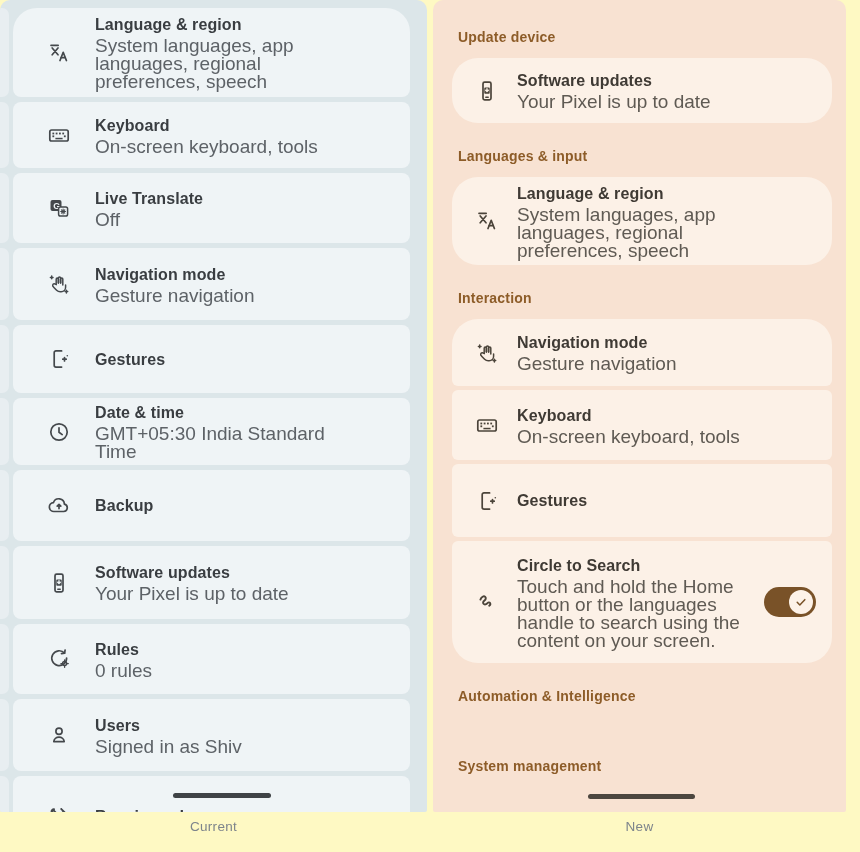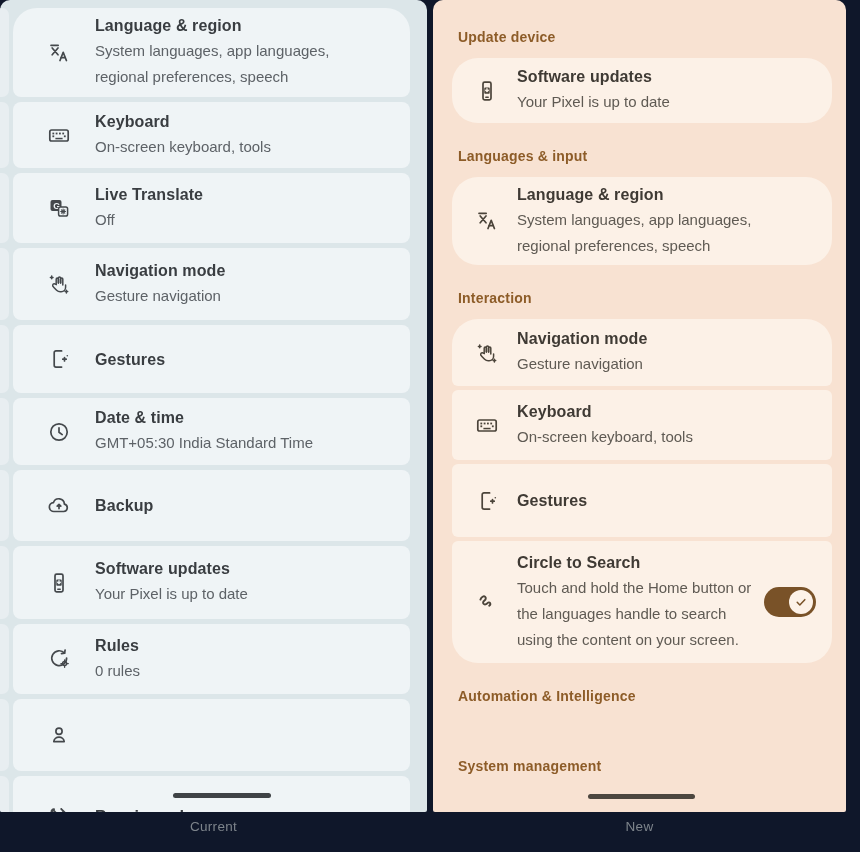--- a/index.html
+++ b/index.html
@@ -1,17 +1,17 @@
 <!DOCTYPE html>
 <html><head>
 <meta charset="utf-8">
 <style>
   * { margin:0; padding:0; box-sizing:border-box; }
   html,body { width:860px; height:852px; background:#ffffff; font-family:"Liberation Sans", sans-serif; }
-  .stage { position:relative; width:860px; height:852px; overflow:hidden; background:#0f172a; }
+  .stage { position:relative; width:860px; height:852px; overflow:hidden; background:#fef9c3; }
 
   
   .panel { position:absolute; top:0; height:812px; overflow:hidden; border-radius:10px 10px 2px 2px; }
   .panel.current { left:0; width:427px; background:#dce6e9; --card:#eff4f6; }
   .panel.new { left:433px; width:413px; background:#f8e2d2; --card:#fcf1e7; }
 
   
   .edgecol { position:absolute; left:0; top:8px; width:9px; display:flex; flex-direction:column; gap:5px; }
   .edgecol div { background:#e8eef1; border-radius:0 7px 7px 0; }
 
@@ -20,21 +20,21 @@
   .panel.current .card.first { border-radius:24px 24px 8px 8px; }
 
   .icon { width:24px; height:24px; flex:0 0 24px; margin:0 24px 0 34px; display:flex; align-items:center; justify-content:center; }
   .panel.current .icon { color:#44484c; }
   .panel.new .icon { color:#4b443a; }
   .icon svg { width:24px; height:24px; display:block; }
 
   .txt { flex:1; min-width:0; padding-right:12px; }
   .title { font-size:16px; font-weight:600; color:#393d41; line-height:21px; letter-spacing:.1px; }
   .panel.new .title { color:#3f3a34; }
-  .sub { font-size:15px; color:#5d6267; line-height:26px; max-width:250px; margin-top:2px; }
+  .sub { font-size:19px; color:#5d6267; line-height:18px; max-width:250px; margin-top:2px; }
   .panel.new .sub { color:#5f5a53; }
   .sub:empty { display:none; }
 
   
   .h1{min-height:89px}.h2{min-height:66px}.h3{min-height:70px}.h4{min-height:72px}
   .h5{min-height:68px}.h6{min-height:67px}.h7{min-height:71px}.h8{min-height:73px}
   .h9{min-height:70px}.h10{min-height:72px}.h11{min-height:80px}
 
   
   .newflow { position:absolute; left:19px; right:14px; top:0; }
@@ -230,20 +230,24 @@
         </div>
       </div>
 
       <div class="card h10">
         <span class="icon">
           <svg viewBox="0 0 24 24" fill="none" stroke="currentColor" stroke-width="1.7" stroke-linecap="round" stroke-linejoin="round">
             <circle cx="12" cy="8.2" r="3.1"></circle>
             <path d="M6.8 18.6h10.4c-.2-2.7-2.6-4.5-5.2-4.5s-5 1.8-5.2 4.5Z"></path>
           </svg>
         </span>
+        <div class="txt">
+          <div class="title">Users</div>
+          <div class="sub">Signed in as Shiv</div>
+        </div>
       </div>
 
       <div class="card h11">
         <span class="icon">
           <svg viewBox="0 0 24 24" fill="none" stroke="currentColor" stroke-width="1.8" stroke-linecap="round" stroke-linejoin="round">
             <path d="M5.4 18.6 16.2 7.8"></path>
             <path d="M15 4.4l4.6 4.6c.4.4.4 1 0 1.4l-.6.6-6-6 .6-.6c.4-.4 1-.4 1.4 0Z" fill="currentColor" stroke="none"></path>
             <path d="M6.6 6.4l12 12"></path>
             <path d="M7.9 4.6A3.1 3.1 0 0 0 3.8 8.5l2.3-.3.4-1.4 1.4-.4Z" fill="currentColor" stroke="none"></path>
           </svg>

